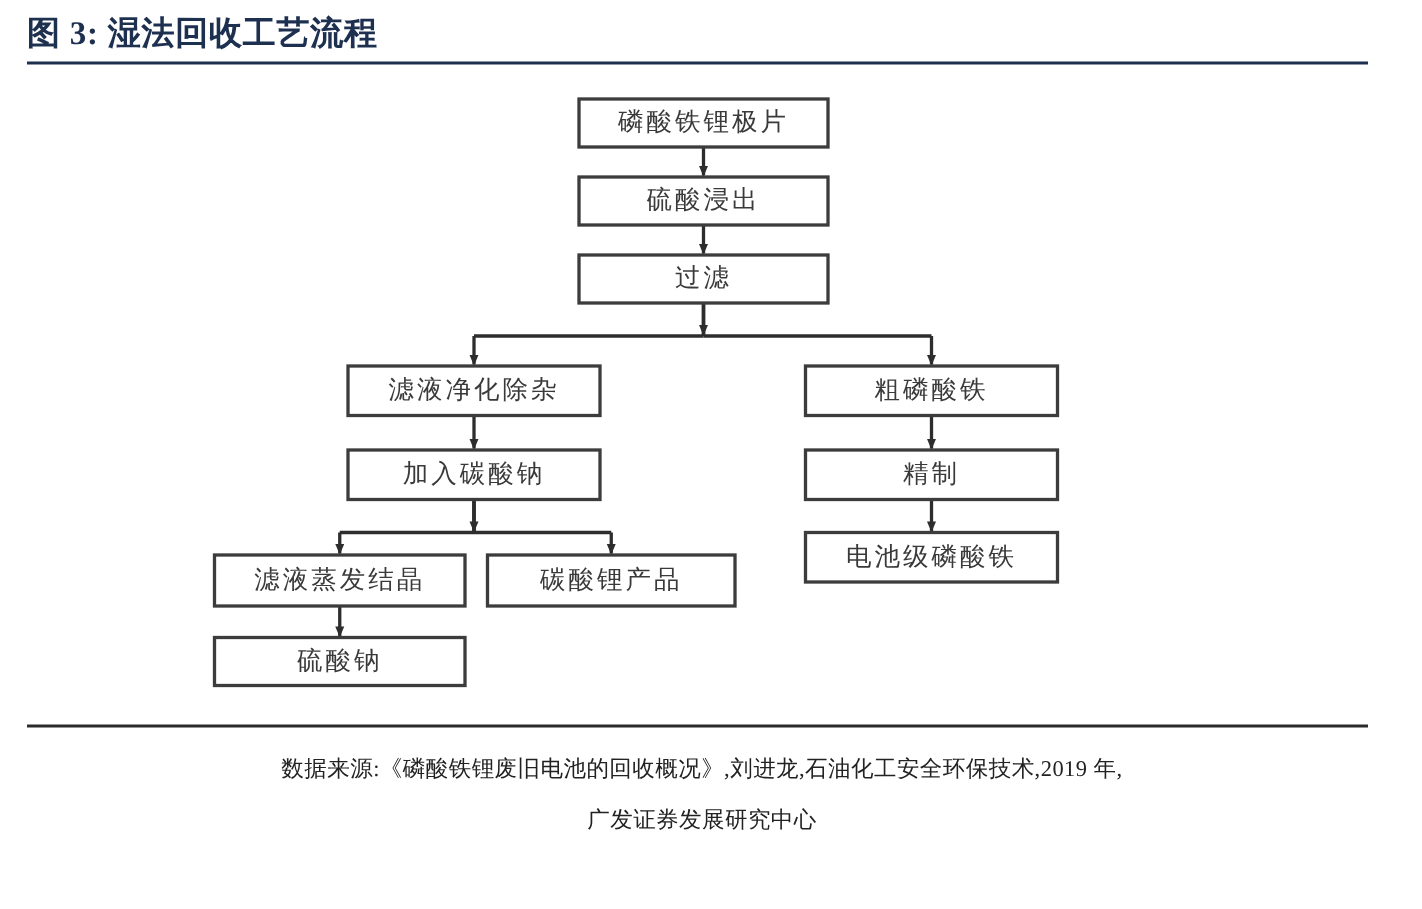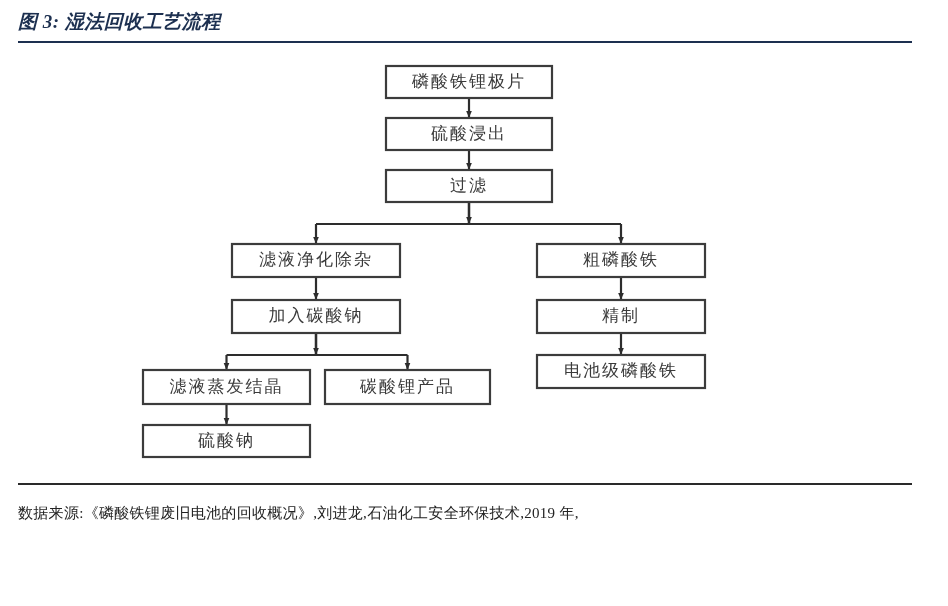--- a/index.html
+++ b/index.html
@@ -19,27 +19,26 @@
   
   .fig-header {
     position: absolute;
     left: 18px;
     top: 10px;
     width: 894px;
     height: 34px;
   }
   .fig-title {
     font-family: "Liberation Serif", "DejaVu Serif", serif;
-    font-size: 19px;
+    font-size: 22px;
     font-weight: bold;
     color: #1d3050;
     letter-spacing: 0.5px;
     white-space: nowrap;
     line-height: 24px;
-    font-style: italic;
   }
   .header-rule {
     position: absolute;
     left: 18px;
     top: 41px;
     width: 894px;
     height: 2px;
     background: #1d3050;
   }
 
@@ -78,20 +77,21 @@
     top: 496px;
     width: 900px;
   }
   .source-line {
     font-family: "Liberation Serif", "DejaVu Serif", serif;
     font-size: 15px;
     color: #222222;
     line-height: 34px;
     white-space: nowrap;
     letter-spacing: 0.3px;
+    text-align: center;
   }
 </style>
 </head>
 <body>
 
 <div class="fig-header">
   <div class="fig-title">图 3: 湿法回收工艺流程</div>
 </div>
 <div class="header-rule"></div>
 
@@ -193,13 +193,14 @@
           <rect x="143" y="379" width="167" height="32" fill="#ffffff" stroke="#3c3c3c" stroke-width="2.2"></rect>
           <text x="226.5" y="396" class="node-label" fill="#3a3a3a">硫酸钠</text>
         </g>
       </g>
   </svg>
 </div>
 
 <div class="footer-rule"></div>
 <div class="source-block">
   <div class="source-line">数据来源:《磷酸铁锂废旧电池的回收概况》,刘进龙,石油化工安全环保技术,2019 年,</div>
+  <div class="source-line">广发证券发展研究中心</div>
 </div>
 
 </body></html>

